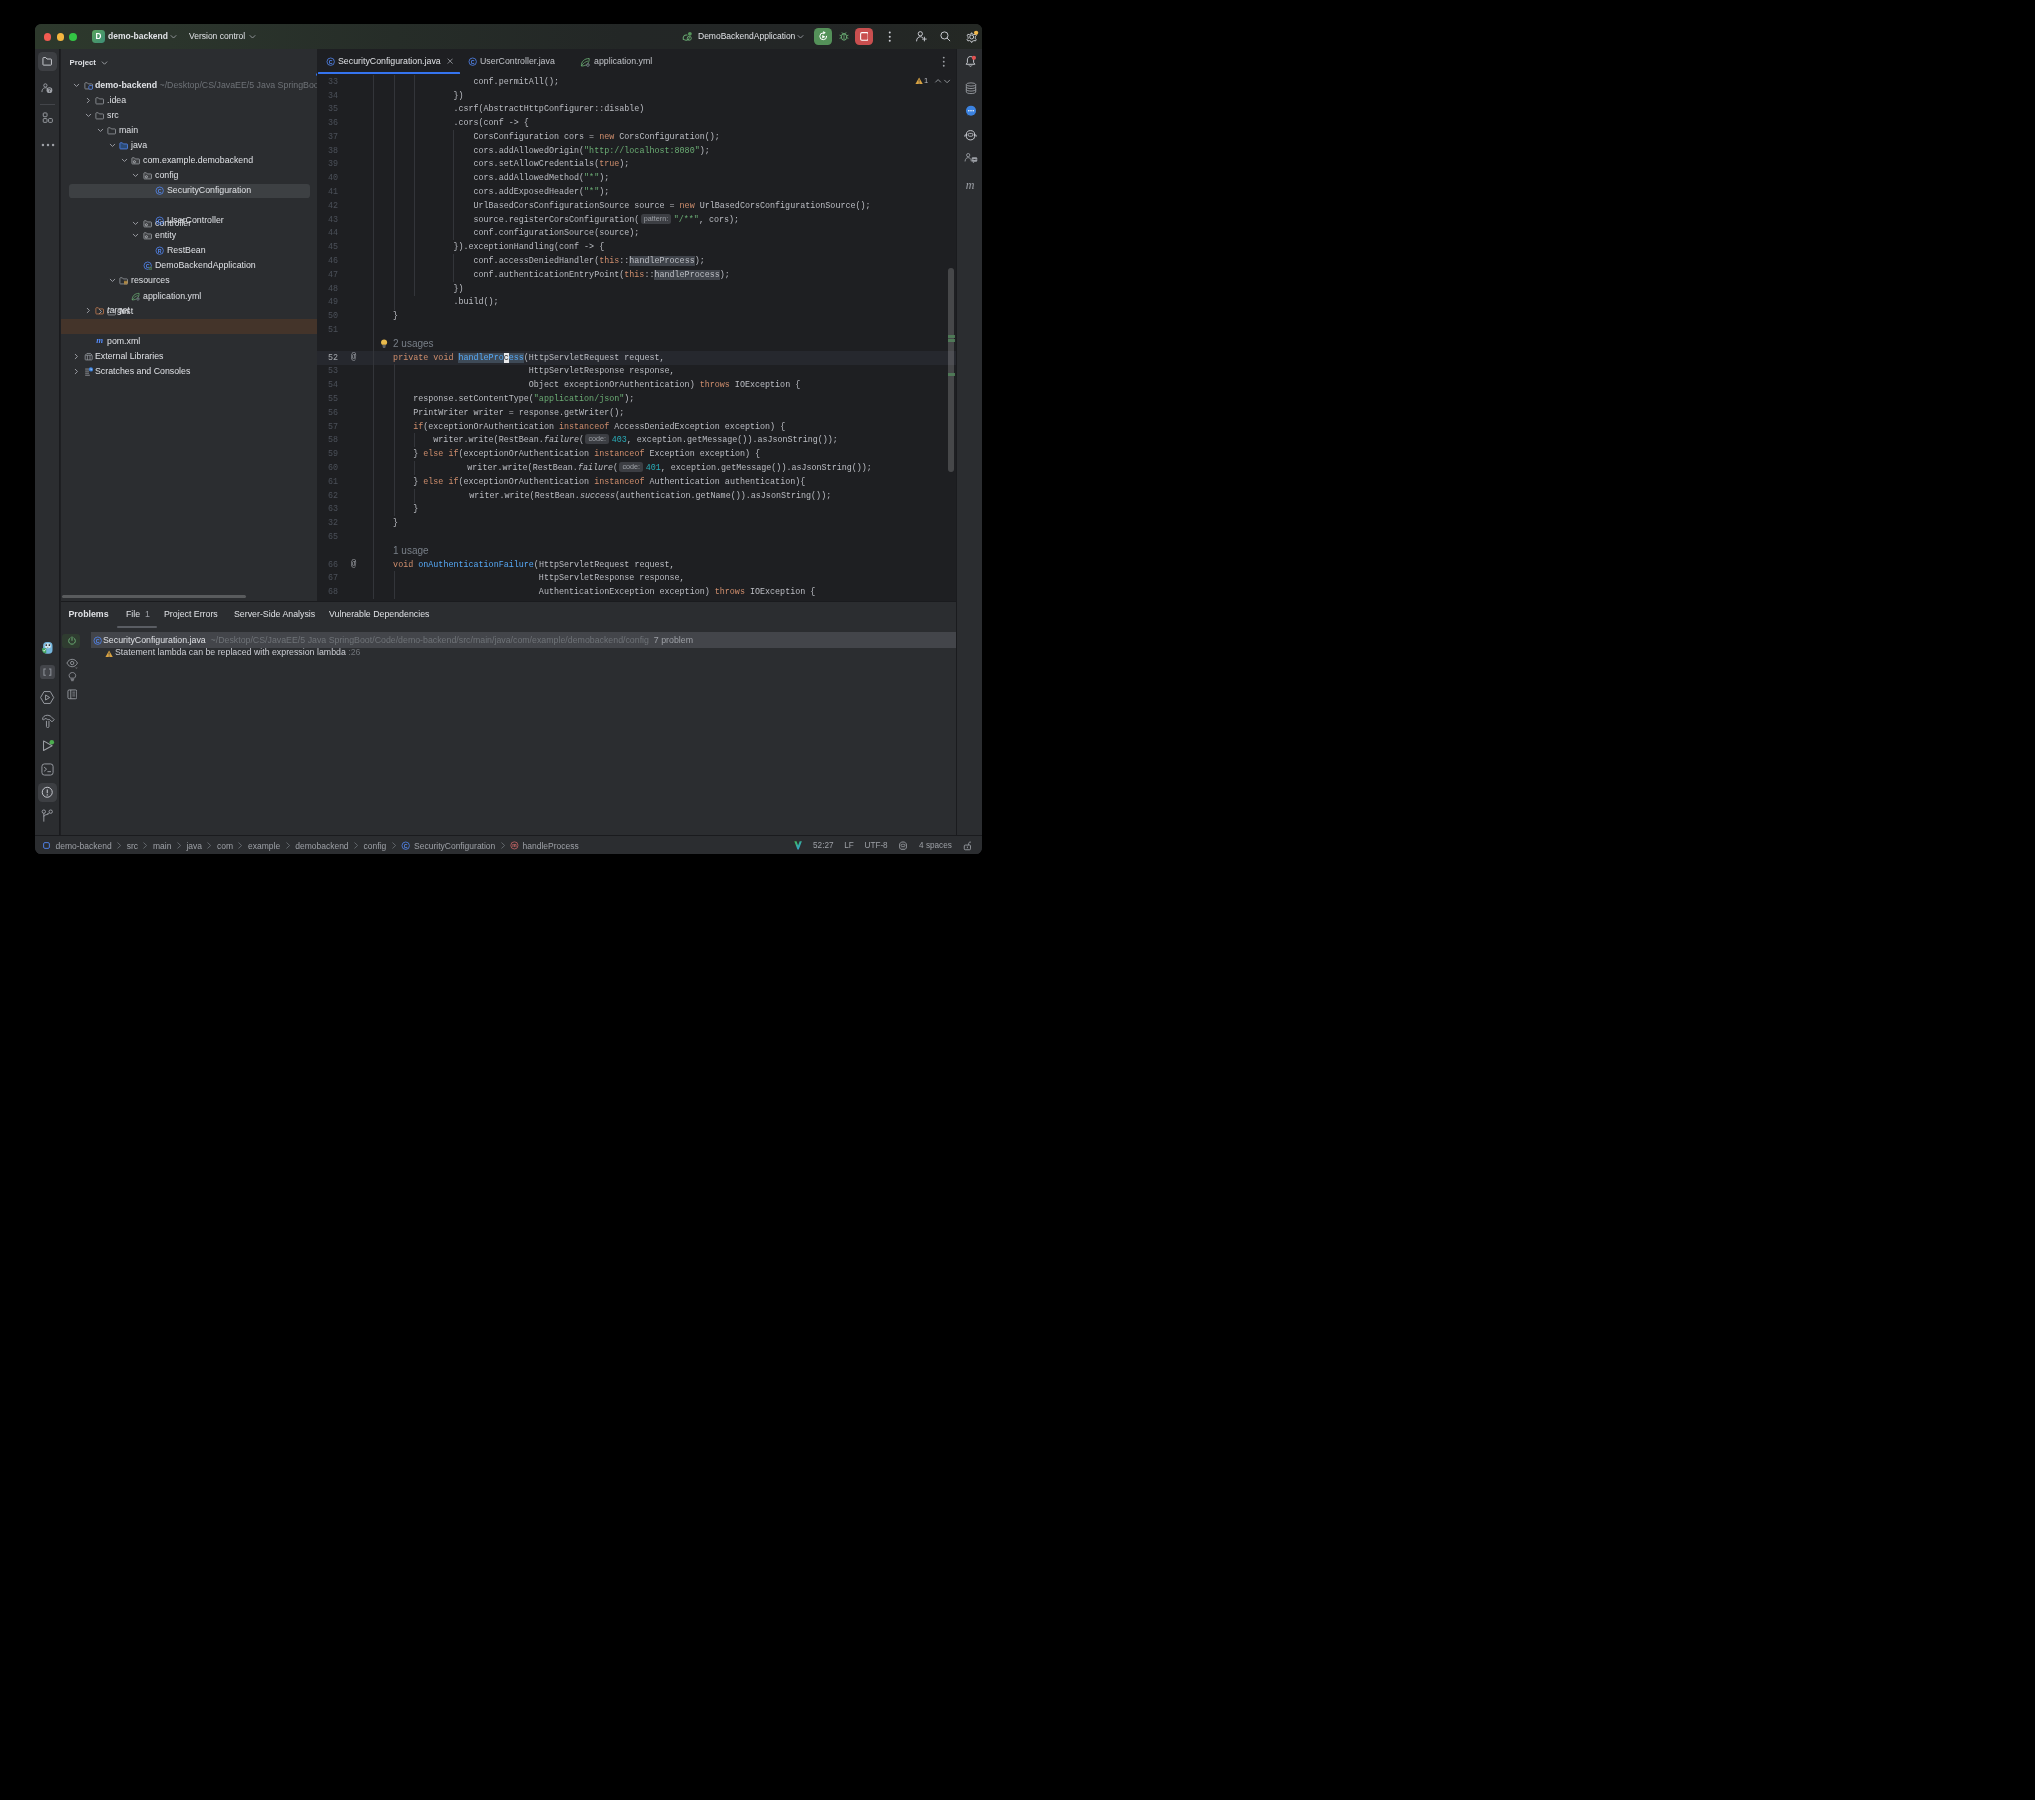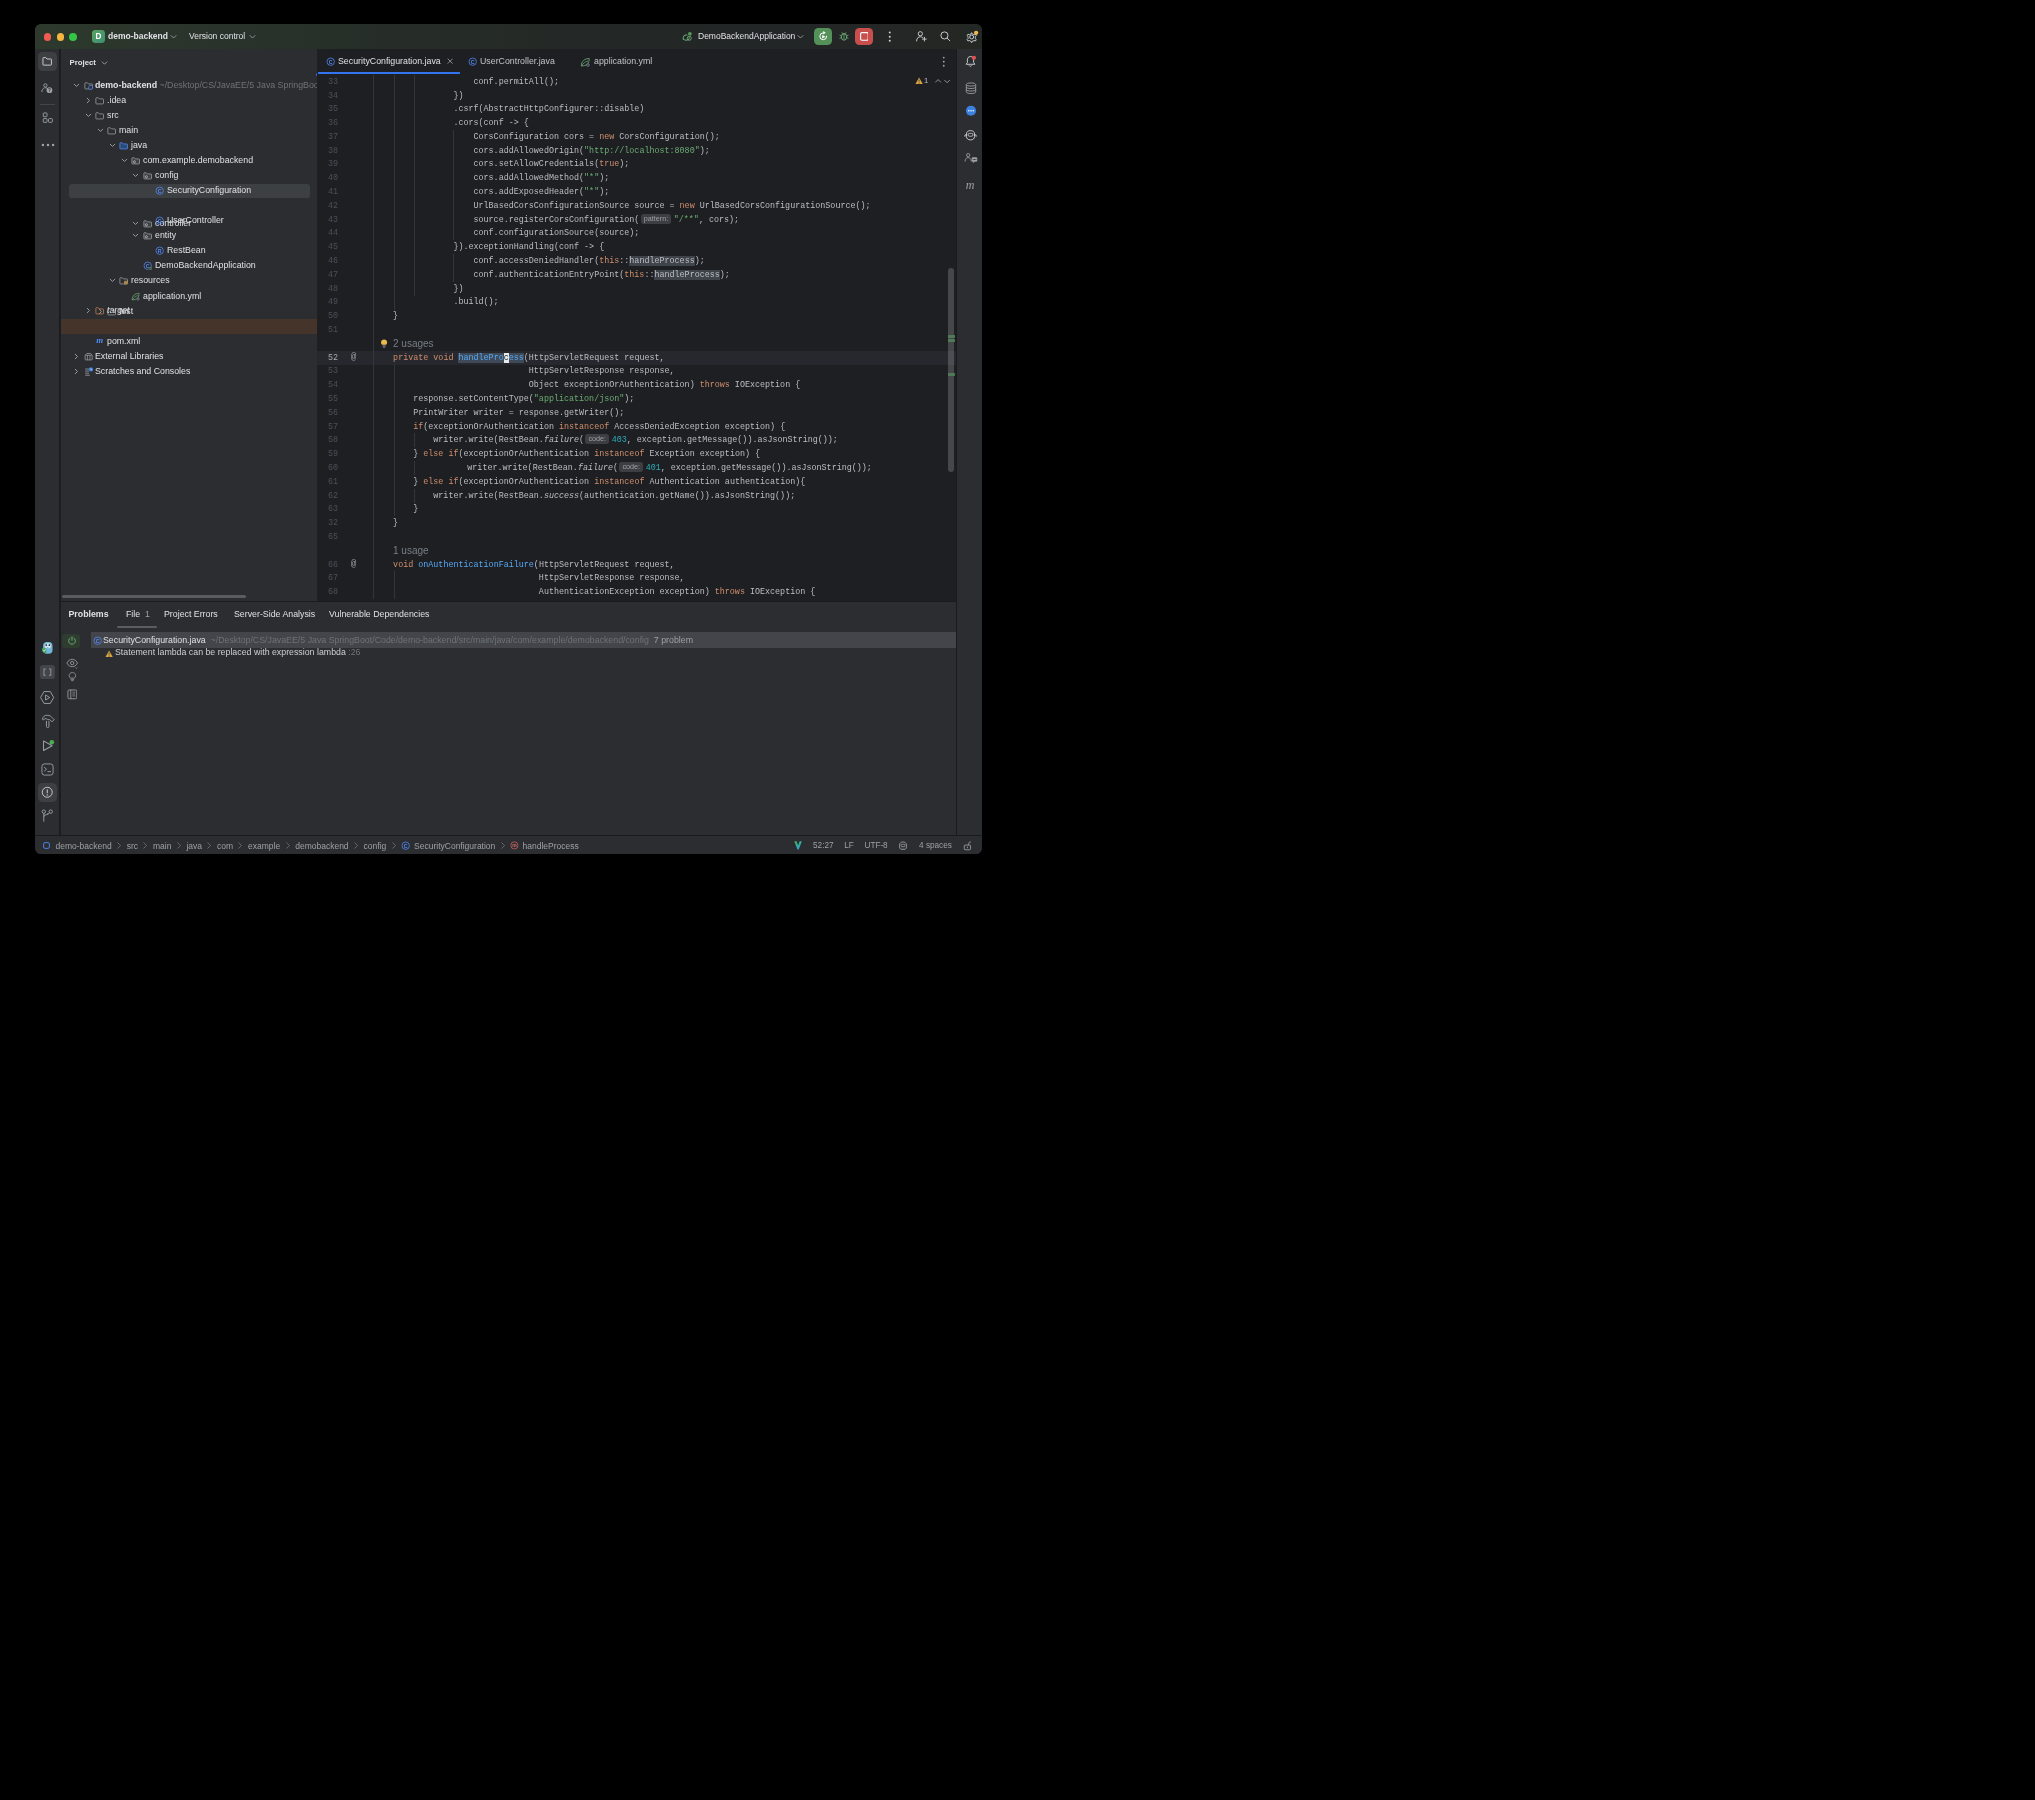--- a/index.html
+++ b/index.html
@@ -440,21 +440,21 @@
     <div class="cl code" style="top:302px;">    <span class="k">private</span> <span class="k">void</span> <span class="d" style="background:#3e4a57;">handlePro<span style="background:#e8e9eb;color:#1e1f22;">c</span>ess</span>(HttpServletRequest request,</div>
     <div class="cl code" style="top:315px;">                               HttpServletResponse response,</div>
     <div class="cl code" style="top:329px;">                               Object exceptionOrAuthentication) <span class="k">throws</span> IOException {</div>
     <div class="cl code" style="top:343px;">        response.setContentType(<span class="s">"application/json"</span>);</div>
     <div class="cl code" style="top:357px;">        PrintWriter writer = response.getWriter();</div>
     <div class="cl code" style="top:371px;">        <span class="k">if</span>(exceptionOrAuthentication <span class="k">instanceof</span> AccessDeniedException exception) {</div>
     <div class="cl code" style="top:384px;">            writer.write(RestBean.<span style="font-style:italic;">failure</span>(<span class="chip">code:</span><span class="n">403</span>, exception.getMessage()).asJsonString());</div>
     <div class="cl code" style="top:398px;">        } <span class="k">else</span> <span class="k">if</span>(exceptionOrAuthentication <span class="k">instanceof</span> Exception exception) {</div>
     <div class="cl code" style="top:412px;padding-left:34px;">            writer.write(RestBean.<span style="font-style:italic;">failure</span>(<span class="chip">code:</span><span class="n">401</span>, exception.getMessage()).asJsonString());</div>
     <div class="cl code" style="top:426px;">        } <span class="k">else</span> <span class="k">if</span>(exceptionOrAuthentication <span class="k">instanceof</span> Authentication authentication){</div>
-    <div class="cl code" style="top:440px;">            writer.write(RestBean.<span style="font-style:italic;">success</span>(authentication.getName()).asJsonString());</div>
+    <div class="cl code" style="top:440px;margin-left:36px;">            writer.write(RestBean.<span style="font-style:italic;">success</span>(authentication.getName()).asJsonString());</div>
     <div class="cl code" style="top:453px;">        }</div>
     <div class="cl code" style="top:467px;">    }</div>
     <div class="cl code" style="top:481px;"></div>
     <div class="cl code" style="top:509px;">    <span class="k">void</span> <span class="d">onAuthenticationFailure</span>(HttpServletRequest request,</div>
     <div class="cl code" style="top:522px;">                                 HttpServletResponse response,</div>
     <div class="cl code" style="top:536px;">                                 AuthenticationException exception) <span class="k">throws</span> IOException {</div>
     <div class="lnum code" style="top:26px;color:#4b5059;">33</div>
     <div class="lnum code" style="top:40px;color:#4b5059;">34</div>
     <div class="lnum code" style="top:53px;color:#4b5059;">35</div>
     <div class="lnum code" style="top:67px;color:#4b5059;">36</div>

